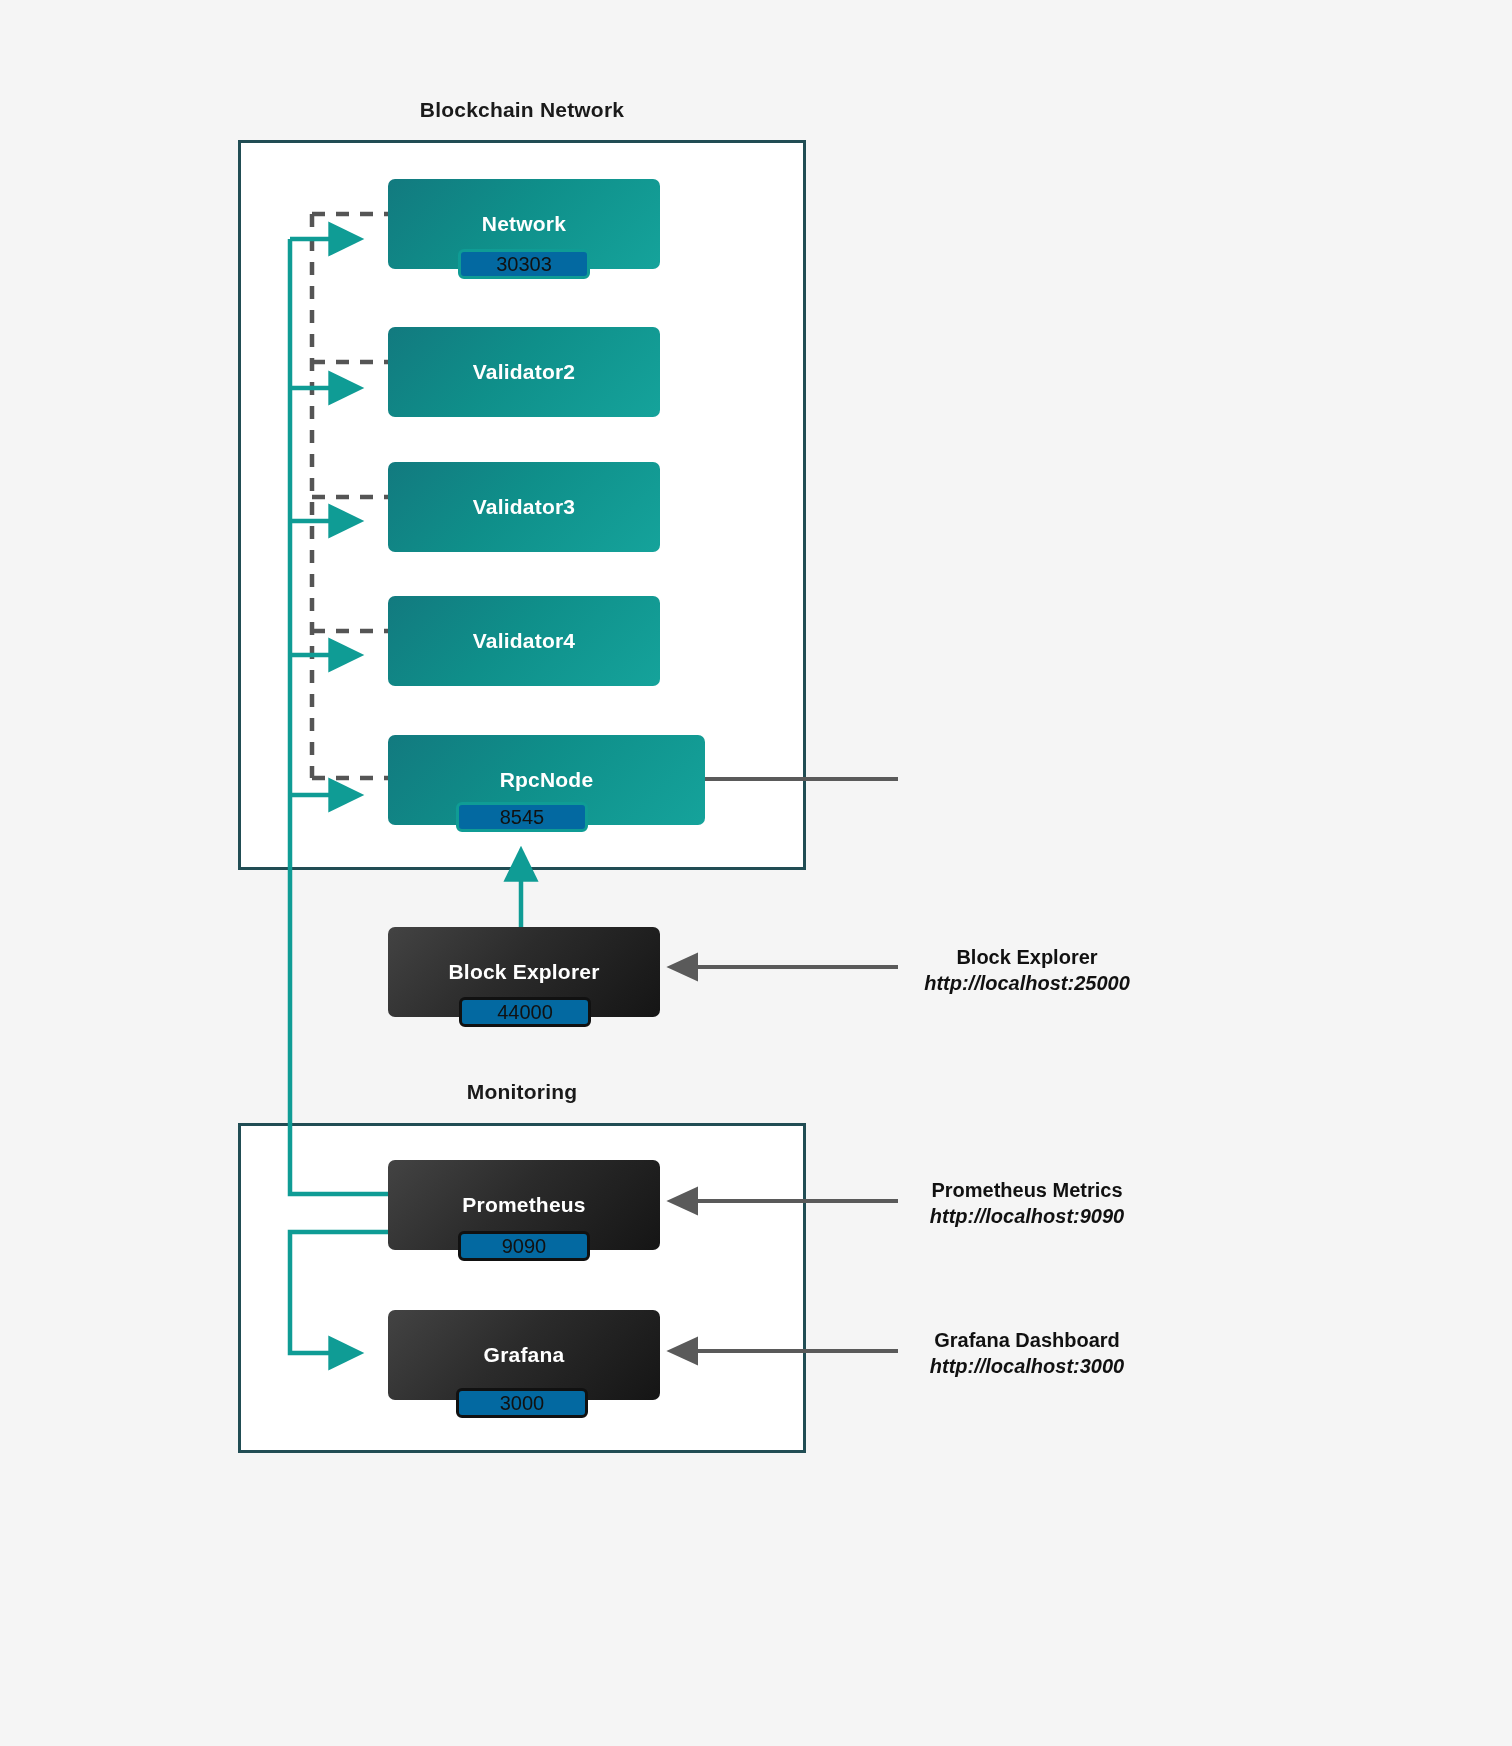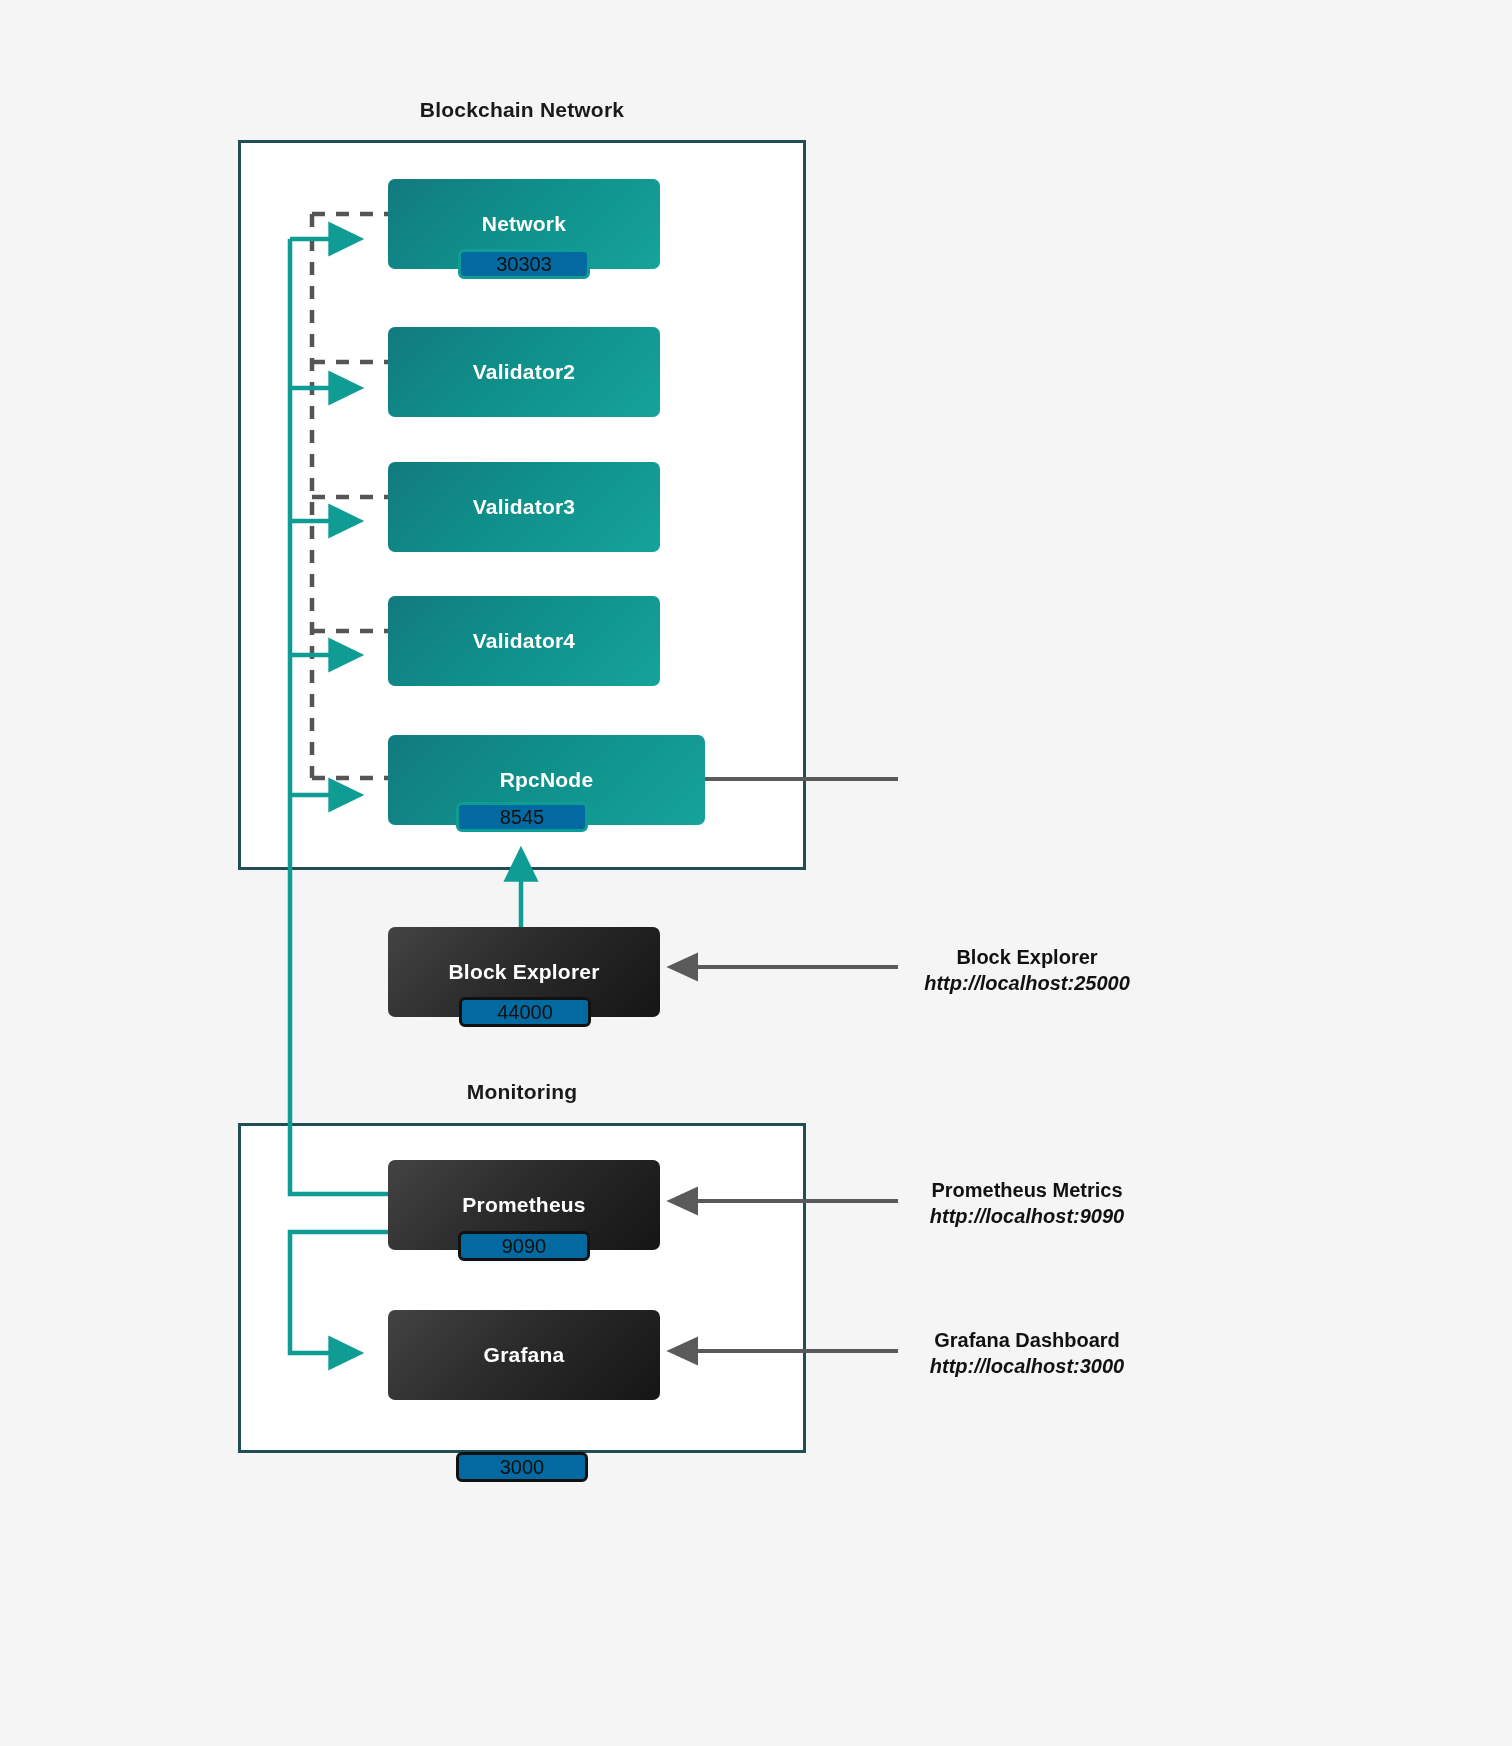--- a/index.html
+++ b/index.html
@@ -189,21 +189,21 @@
   <div class="port-badge dark-owner" style="left:459px; top:997px; width:132px; height:30px;">44000</div>
 
   <div class="node dark" style="left:388px; top:1160px; width:272px; height:90px;">
     <span class="node-label">Prometheus</span>
   </div>
   <div class="port-badge dark-owner" style="left:458px; top:1231px; width:132px; height:30px;">9090</div>
 
   <div class="node dark" style="left:388px; top:1310px; width:272px; height:90px;">
     <span class="node-label">Grafana</span>
   </div>
-  <div class="port-badge dark-owner" style="left:456px; top:1452px; width:132px; height:30px;text-align:right;">3000</div>
+  <div class="port-badge dark-owner" style="left:456px; top:1388px; width:132px; height:30px;text-align:right;">3000</div>
 
 
   <div class="annotation" style="left:884px; top:945px; width:286px;">
     <div class="ann-title">Block Explorer</div>
     <div class="ann-url">http://localhost:25000</div>
   </div>
 
   <div class="annotation" style="left:884px; top:1178px; width:286px;">
     <div class="ann-title">Prometheus Metrics</div>
     <div class="ann-url">http://localhost:9090</div>

